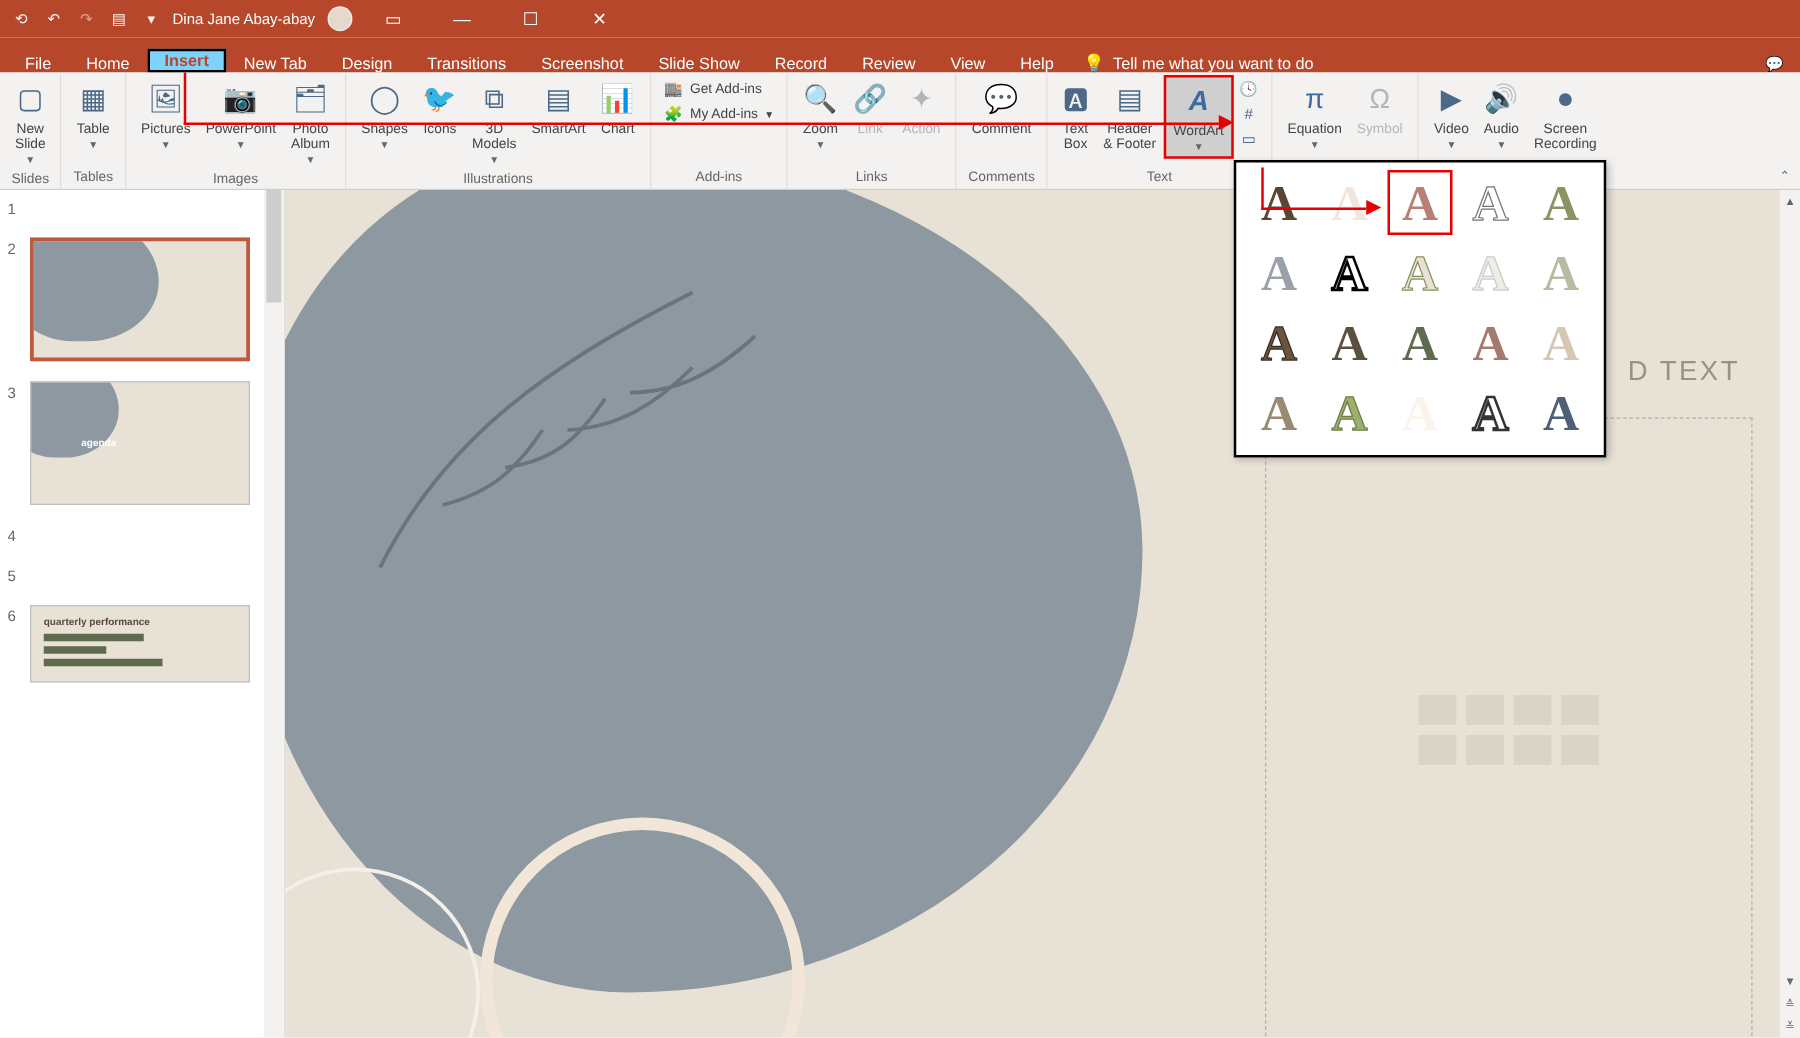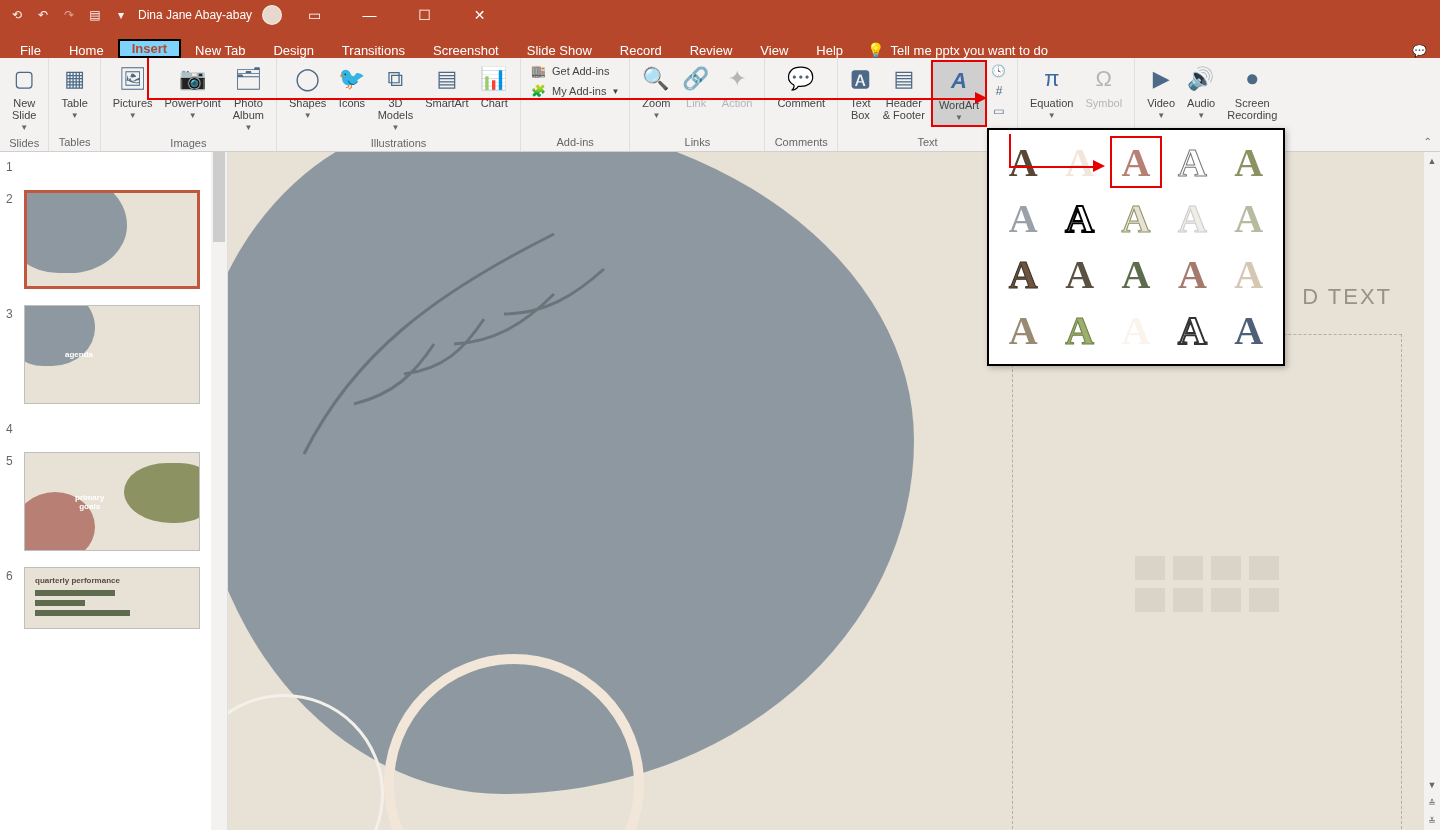--- a/index.html
+++ b/index.html
@@ -108,21 +108,21 @@
   <div class="tab">Design</div>
   <div class="tab">Transitions</div>
   <div class="tab">Screenshot</div>
   <div class="tab">Slide Show</div>
   <div class="tab">Record</div>
   <div class="tab">Review</div>
   <div class="tab">View</div>
   <div class="tab">Help</div>
   <div class="tell-me">
     <span class="bulb">💡</span>
-    <span>Tell me pptx you want to do</span>
+    <span>Tell me what you want to do</span>
   </div>
   <div class="share-icon">💬</div>
 </div>
 
 <div class="ribbon">
   <div class="group">
     <div class="items">
       <div class="ritem">
         <div class="ic">▢</div>
         <div class="lab" style="white-space:pre">New
@@ -327,26 +327,20 @@
       <div class="tn">
         <div class="blob-grey" style="width:90px;height:80px"></div>
         <div class="tt" style="left:40px; top:44px; color:#fff">agenda</div>
       </div>
     </div>
     <div class="thumb-row">
       <div class="tn-idx">4</div>
     </div>
     <div class="thumb-row">
       <div class="tn-idx">5</div>
-      <div class="tn">
-        <div class="blob-olive"></div>
-        <div class="blob-rust" style="bottom:-12px;left:-10px;right:auto"></div>
-        <div class="tt" style="left:50px; top:40px; color:#fff; white-space:pre">primary
-goals</div>
-      </div>
     </div>
     <div class="thumb-row">
       <div class="tn-idx">6</div>
       <div class="tn" style="height:62px">
         <div class="tt" style="left:10px;top:8px;text-align:left">quarterly performance</div>
         <div style="position:absolute;left:10px;top:22px;width:80px;height:6px;background:#5f6b4e"></div>
         <div style="position:absolute;left:10px;top:32px;width:50px;height:6px;background:#5f6b4e"></div>
         <div style="position:absolute;left:10px;top:42px;width:95px;height:6px;background:#5f6b4e"></div>
       </div>
     </div>

